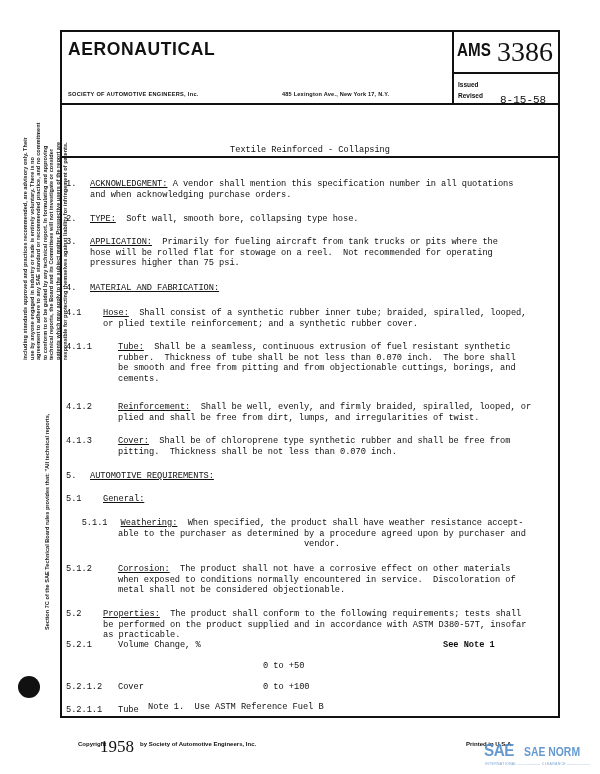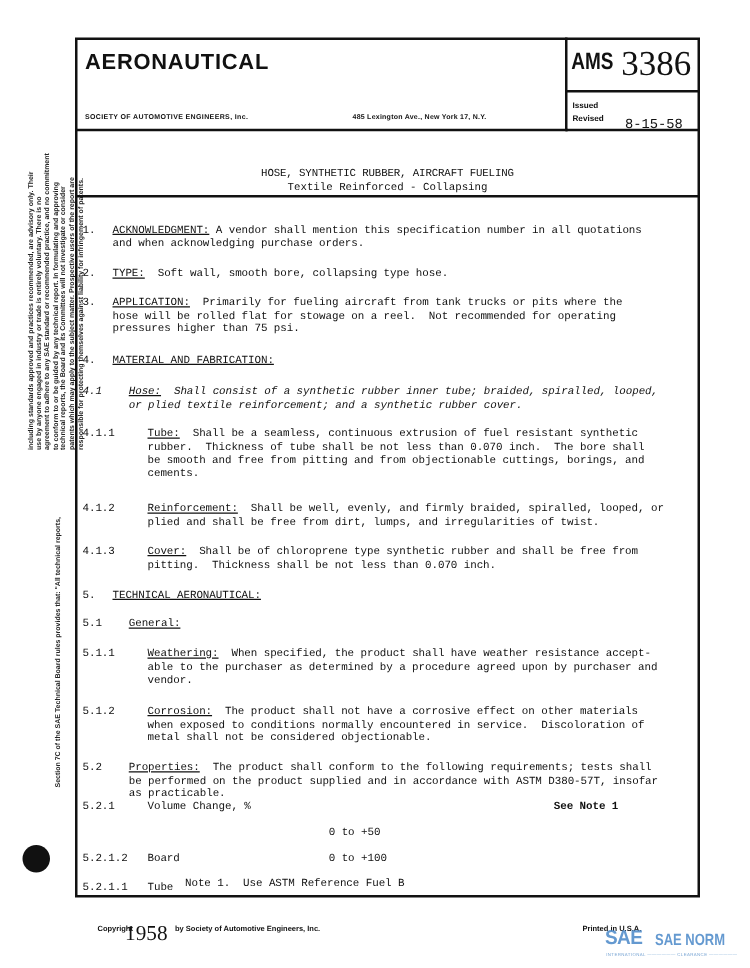--- a/index.html
+++ b/index.html
@@ -75,73 +75,72 @@
   <span id="ams-label" class="sans">AMS</span>
   <span id="ams-number" class="serif">3386</span>
 </div>
 <div id="issue-box">
   <span id="issued-label" class="sans">Issued</span>
   <span id="revised-label" class="sans">Revised</span>
   <span id="issued-date" class="mono">8-15-58</span>
 </div>
 
 <div id="title-band">
-  <div id="title-1" class="mono">HOSE, SYNTHETIC RUBBER, AIRCRAFT FUELING</div>
   <div id="title-2" class="mono">Textile Reinforced - Collapsing</div>
 </div>
 
 <div class="para mono" style="top:163px;"><span class="num" style="width:24px">1.</span><span class="u">ACKNOWLEDGMENT:</span> <span>A vendor shall mention this specification number in all quotations</span>
 <span style="display:inline-block;width:24px"></span><span>and when acknowledging purchase orders.</span></div>
 
 <div class="para mono" style="top:198px;"><span class="num" style="width:24px">2.</span><span class="u">TYPE:</span>  <span>Soft wall, smooth bore, collapsing type hose.</span></div>
 
 <div class="para mono" style="top:221px;"><span class="num" style="width:24px">3.</span><span class="u">APPLICATION:</span>  <span>Primarily for fueling aircraft from tank trucks or pits where the</span>
 <span style="display:inline-block;width:24px"></span><span>hose will be rolled flat for stowage on a reel.  Not recommended for operating</span>
 <span style="display:inline-block;width:24px"></span><span>pressures higher than 75 psi.</span></div>
 
 <div class="para mono" style="top:267px;"><span class="num" style="width:24px">4.</span><span class="u">MATERIAL AND FABRICATION:</span></div>
 
-<div class="para mono" style="top:292px;font-style:italic;"><span class="num" style="width:37px">4.1</span><span class="u">Hose:</span>  <span>Shall consist of a synthetic rubber inner tube; braided, spiralled, looped,</span>
+<div class="para mono" style="top:292px;"><span class="num" style="width:37px">4.1</span><span class="u">Hose:</span>  <span>Shall consist of a synthetic rubber inner tube; braided, spiralled, looped,</span>
 <span style="display:inline-block;width:37px"></span><span>or plied textile reinforcement; and a synthetic rubber cover.</span></div>
 
 <div class="para mono" style="top:326px;"><span class="num" style="width:52px">4.1.1</span><span class="u">Tube:</span>  <span>Shall be a seamless, continuous extrusion of fuel resistant synthetic</span>
 <span style="display:inline-block;width:52px"></span><span>rubber.  Thickness of tube shall be not less than 0.070 inch.  The bore shall</span>
 <span style="display:inline-block;width:52px"></span><span>be smooth and free from pitting and from objectionable cuttings, borings, and</span>
 <span style="display:inline-block;width:52px"></span><span>cements.</span></div>
 
 <div class="para mono" style="top:386px;"><span class="num" style="width:52px">4.1.2</span><span class="u">Reinforcement:</span>  <span>Shall be well, evenly, and firmly braided, spiralled, looped, or</span>
 <span style="display:inline-block;width:52px"></span><span>plied and shall be free from dirt, lumps, and irregularities of twist.</span></div>
 
 <div class="para mono" style="top:420px;"><span class="num" style="width:52px">4.1.3</span><span class="u">Cover:</span>  <span>Shall be of chloroprene type synthetic rubber and shall be free from</span>
 <span style="display:inline-block;width:52px"></span><span>pitting.  Thickness shall be not less than 0.070 inch.</span></div>
 
-<div class="para mono" style="top:455px;"><span class="num" style="width:24px">5.</span><span class="u">TECHNICAL AERONAUTICAL:</span></div>
+<div class="para mono" style="top:455px;"><span class="num" style="width:24px">5.</span><span class="u">AUTOMOTIVE REQUIREMENTS:</span></div>
 
 <div class="para mono" style="top:478px;"><span class="num" style="width:37px">5.1</span><span class="u">General:</span></div>
 
-<div class="para mono" style="top:502px;"><span class="num" style="width:52px">5.1.1</span><span class="u">Weathering:</span>  <span>When specified, the product shall have weather resistance accept-</span>
+<div class="para mono" style="top:502px;text-align:center;"><span class="num" style="width:52px">5.1.1</span><span class="u">Weathering:</span>  <span>When specified, the product shall have weather resistance accept-</span>
 <span style="display:inline-block;width:52px"></span><span>able to the purchaser as determined by a procedure agreed upon by purchaser and</span>
 <span style="display:inline-block;width:52px"></span><span>vendor.</span></div>
 
 <div class="para mono" style="top:548px;"><span class="num" style="width:52px">5.1.2</span><span class="u">Corrosion:</span>  <span>The product shall not have a corrosive effect on other materials</span>
 <span style="display:inline-block;width:52px"></span><span>when exposed to conditions normally encountered in service.  Discoloration of</span>
 <span style="display:inline-block;width:52px"></span><span>metal shall not be considered objectionable.</span></div>
 
 <div class="para mono" style="top:593px;"><span class="num" style="width:37px">5.2</span><span class="u">Properties:</span>  <span>The product shall conform to the following requirements; tests shall</span>
 <span style="display:inline-block;width:37px"></span><span>be performed on the product supplied and in accordance with ASTM D380-57T, insofar</span>
 <span style="display:inline-block;width:37px"></span><span>as practicable.</span></div>
 
 <div class="mono">
   <div class="para" style="top:640px;"><span class="num" style="width:52px">5.2.1</span><span>Volume Change, %</span></div>
   <div class="para" style="top:640px; left:443px;font-weight:bold;">See Note 1</div>
 
   <div class="para" style="top:661px;margin-top:44px;"><span class="num" style="width:52px">5.2.1.1</span><span>Tube</span></div>
   <div class="para" style="top:661px; left:263px;">0 to +50</div>
 
-  <div class="para" style="top:682px;"><span class="num" style="width:52px">5.2.1.2</span><span>Board</span></div>
+  <div class="para" style="top:682px;"><span class="num" style="width:52px">5.2.1.2</span><span>Cover</span></div>
   <div class="para" style="top:682px; left:263px;">0 to +100</div>
 
   <div class="para" style="top:702px; left:117px;margin-left:31px;">Note 1.  Use ASTM Reference Fuel B</div>
 </div>
 
 <span id="footer-copy" class="sans">Copyright</span>
 <span id="footer-year" class="serif">1958</span>
 <span id="footer-by" class="sans">by Society of Automotive Engineers, Inc.</span>
 <span id="footer-printed" class="sans">Printed in U.S.A.</span>
 <span id="sae-logo" class="sans">SAE</span>

